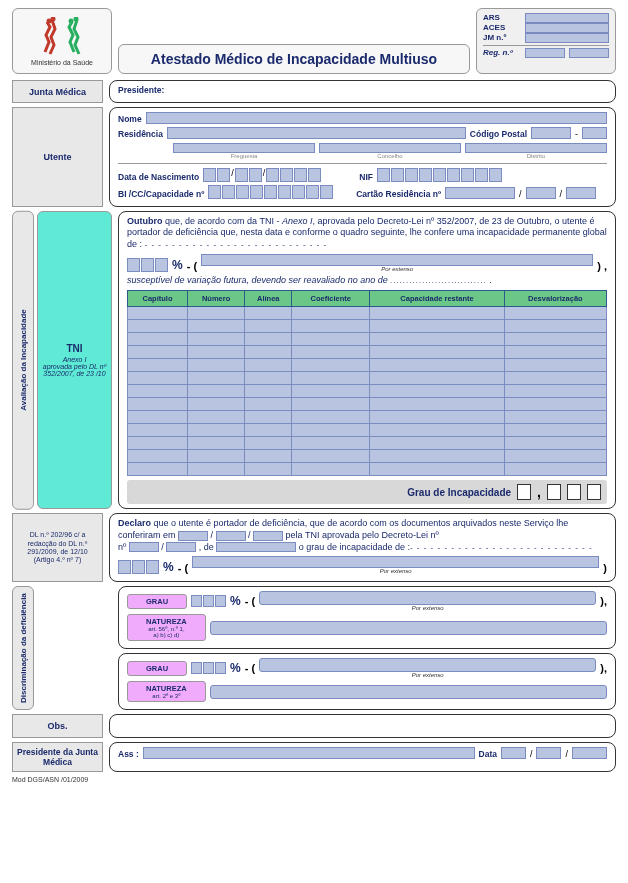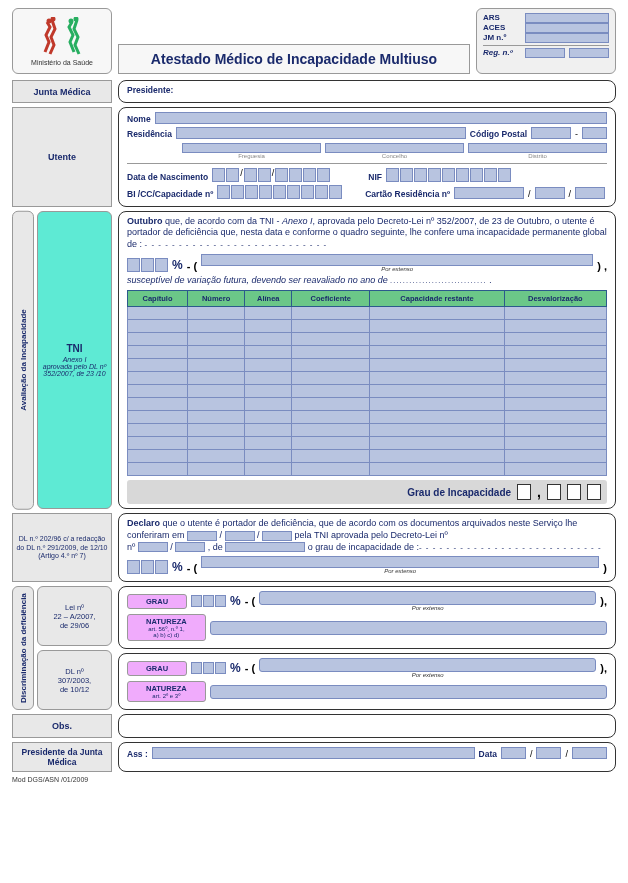--- a/index.html
+++ b/index.html
@@ -20,21 +20,21 @@
     flex-direction: column;
     align-items: center;
     justify-content: center;
     padding: 4px;
   }
   .logo-svg { width: 50px; height: 40px; }
   .logo-text { font-size: 7px; margin-top: 2px; color: #333; }
   .title-box {
     flex: 1;
     border: 1px solid #999;
-    border-radius: 0;
+    border-radius: 6px;
     background: #f7f7f7;
     display: flex;
     align-items: center;
     justify-content: center;
     text-align: center;
     font-size: 14px;
     font-weight: bold;
     color: #1a2a6c;
     padding: 6px;
     margin-top: 36px;
@@ -50,21 +50,21 @@
     color: #1a2a6c;
   }
   .ref-row { display: flex; align-items: flex-start; margin-bottom: 0; }
   .ref-row label { width: 40px; }
   .ref-field { flex: 1; height: 10px; background: #b8c4e0; border: 1px solid #7a8cc0; margin-left: 2px; }
   .ref-two { display: flex; gap: 2px; flex: 1; }
   .ref-two .ref-field { flex: 1; }
 
   .section-row { display: flex; gap: 6px; margin-bottom: 4px; }
   .side-label {
-    width: 100px;
+    width: 91px;
     border: 1px solid #999;
     border-radius: 0;
     background: #e8e8e8;
     display: flex;
     align-items: center;
     justify-content: center;
     text-align: center;
     font-weight: bold;
     font-size: 9px;
     color: #1a2a6c;
@@ -478,28 +478,20 @@
       <span class="paren">- (</span>
       <div style="flex:1"><div class="fill fill-line" style="width:100%"></div><div class="por-ext">Por extenso</div></div>
       <span class="paren">)</span>
     </div>
   </div>
 </div>
 
 <div class="section-row">
   <div class="side-with-vert">
     <div class="vert-strip">Discriminação da deficiência</div>
-    <div class="side-col">
-      <div class="side-sub" style="border:1px solid #999;border-radius:6px;background:#e8e8e8;flex:1;display:flex;align-items:center;justify-content:center;font-size:7.5px;color:#1a2a6c;white-space:pre-line;text-align:center;padding:2px">Lei  nº
-22 – A/2007,
-de 29/06</div>
-      <div class="side-sub" style="border:1px solid #999;border-radius:6px;background:#e8e8e8;flex:1;display:flex;align-items:center;justify-content:center;font-size:7.5px;color:#1a2a6c;white-space:pre-line;text-align:center;padding:2px">DL  nº
-307/2003,
-de 10/12</div>
-    </div>
   </div>
   <div style="flex:1;display:flex;flex-direction:column;gap:4px">
     <div class="content-box">
       <div class="sub-row">
         <div class="small-label-box">GRAU</div>
         <div class="cells">
             <div class="cell cell-sm"></div>
             <div class="cell cell-sm"></div>
             <div class="cell cell-sm"></div>
           </div>

